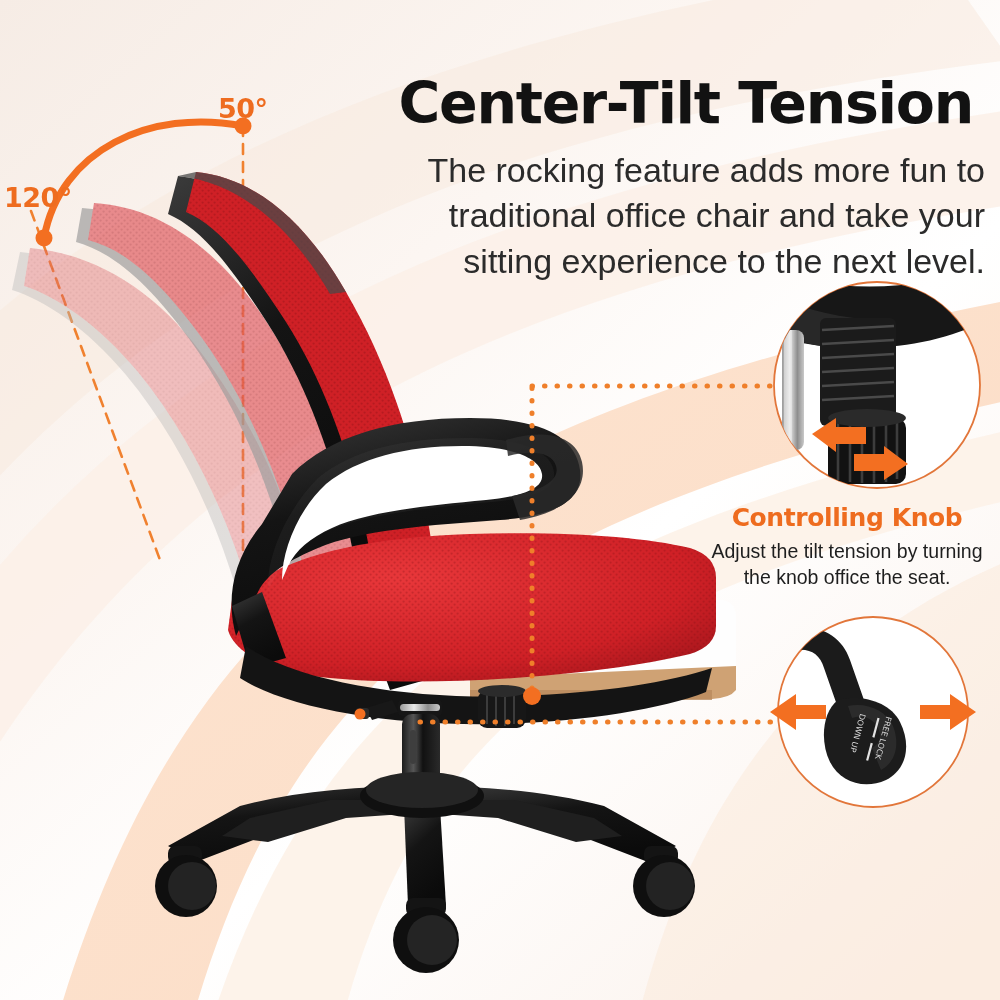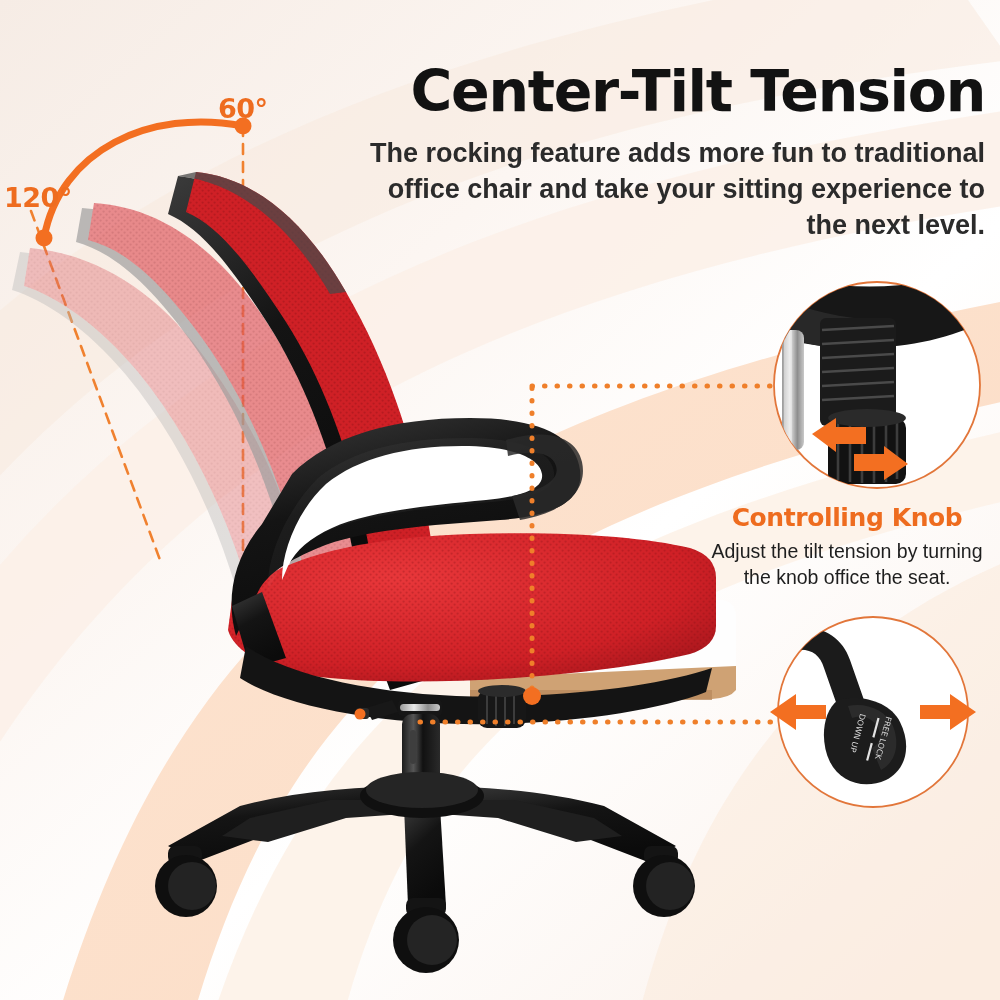--- a/index.html
+++ b/index.html
@@ -16,34 +16,34 @@
   }
   .bg-layer { position: absolute; inset: 0; pointer-events: none; }
 
   
   .headline {
     position: absolute;
     left: 360px; top: 62px; width: 625px;
     text-align: right;
   }
   .headline h1 {
-    margin: 0;
+    margin: 12px;
     font-size: 57px;
     line-height: 1.02;
     font-weight: 700;
     letter-spacing: -1.3px;
     color: #121212;
     font-family: "DejaVu Sans", sans-serif;
   }
   .headline p {
     margin: 16px 0 0 0;
-    font-size: 27px;
+    font-size: 34px;
     line-height: 1.33;
     color: #2b2b2b;
-    font-weight: 700;
+    font-weight: 400;
     font-family: "Liberation Sans", sans-serif;
   }
 
   
   .angle-label {
     position: absolute;
     color: #ee6c1f;
     font-weight: 700;
     font-size: 27px;
     font-family: "DejaVu Sans", sans-serif;
@@ -353,21 +353,21 @@
       <path d="M 976 712 L 950 694 L 950 705 L 920 705 L 920 719 L 950 719 L 950 730 Z" fill="#f36f21"></path>
     </g>
   </svg>
 
   <div class="headline">
     <h1>Center-Tilt Tension</h1>
     <p>The rocking feature adds more fun to traditional office chair and take your sitting experience to the next level.</p>
   </div>
 
   <div class="angle-label" id="angle-120">120°</div>
-  <div class="angle-label" id="angle-90">60°</div>
+  <div class="angle-label" id="angle-90">50°</div>
 
   <div class="callout" id="callout-knob">
     <div class="c-title">Controlling Knob</div>
     <div class="c-body">Adjust the tilt tension by turning the knob office the seat.</div>
   </div>
 
   <div class="callout" id="callout-lever">
   </div>
 
 </div>

